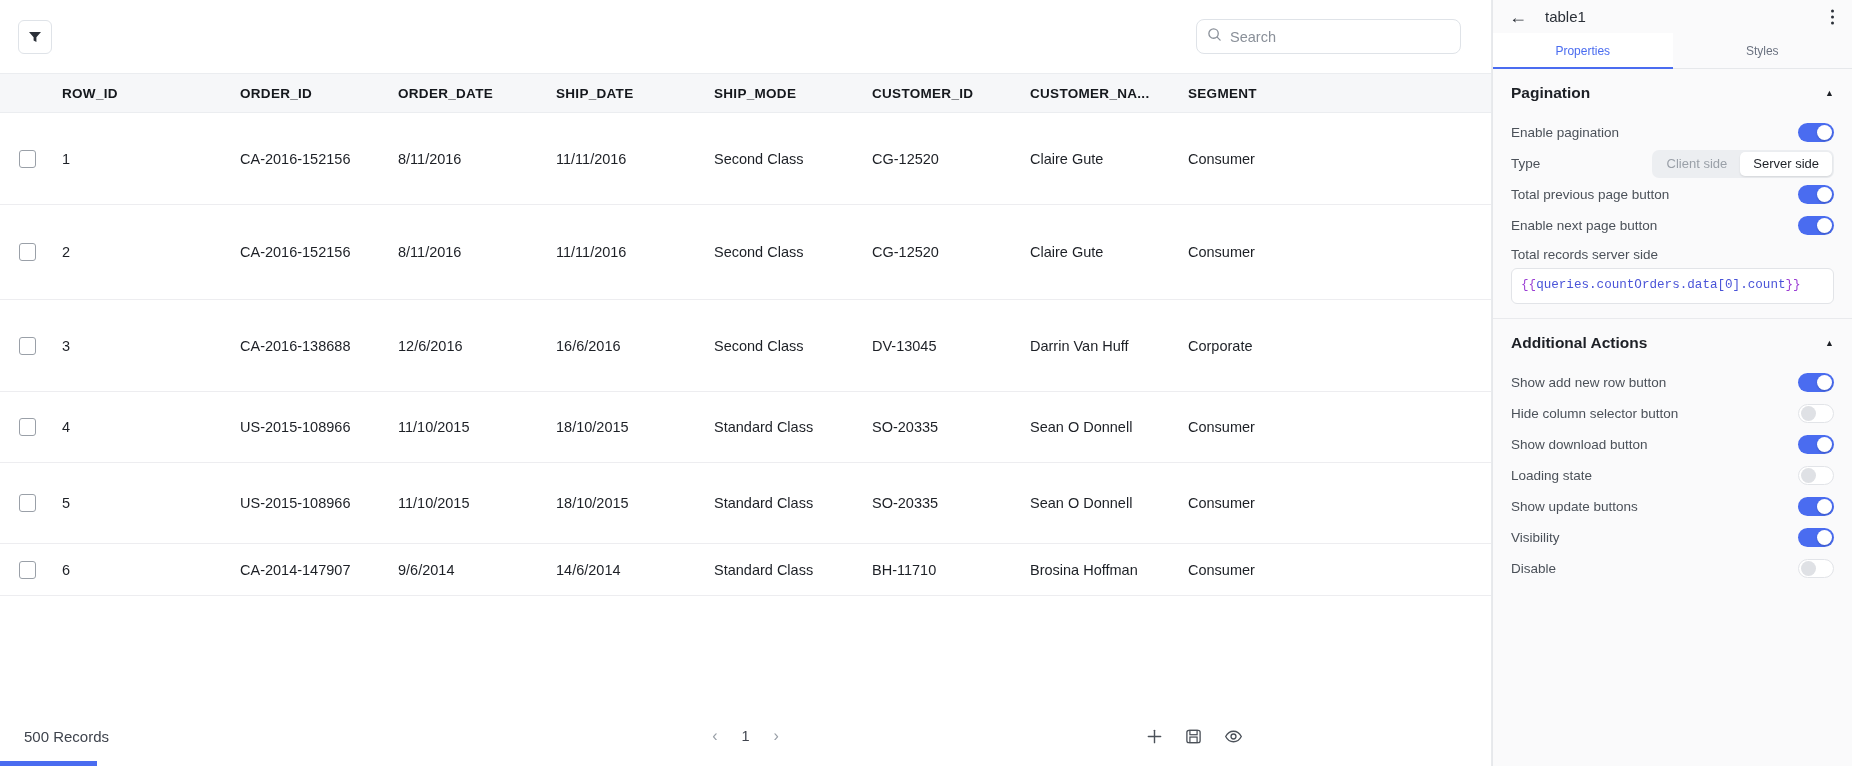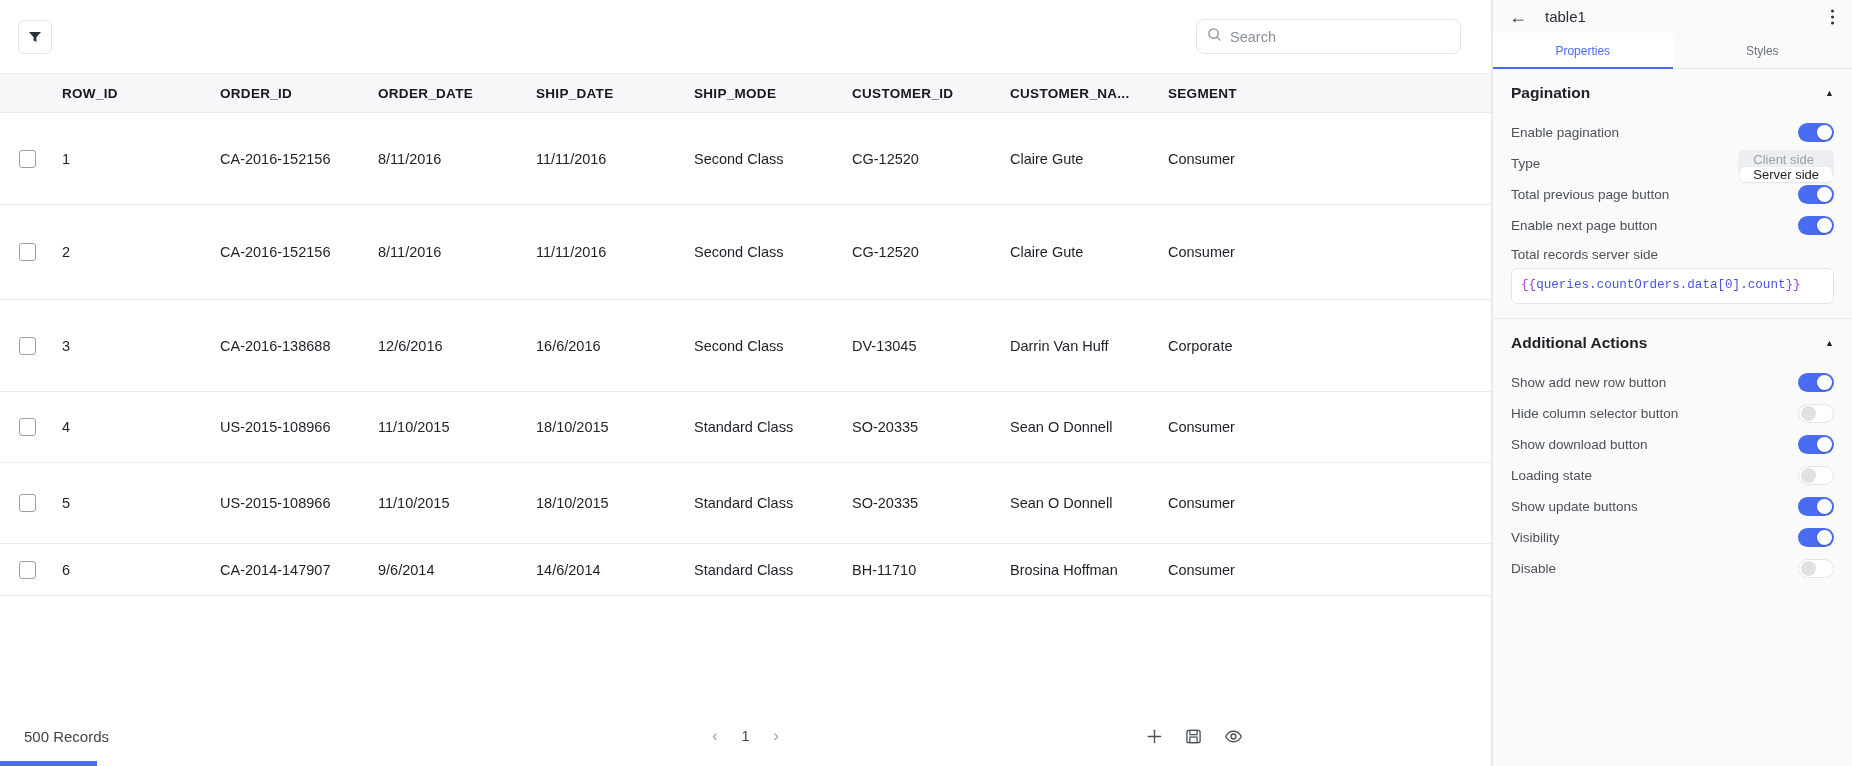--- a/index.html
+++ b/index.html
@@ -100,21 +100,21 @@
   .cb-cell { flex: 0 0 auto; display: flex; align-items: center; }
   .cbx {
     width: 17px; height: 18px;
     border: 1.4px solid #9aa0a8;
     border-radius: 3px;
     background: #fff;
     cursor: pointer;
   }
   
   .c-cb  { width: 62px; padding-left: 19px; }
-  .c-0   { width: 158px; }
+  .c-0   { width: 178px; }
   .c-1   { width: 158px; }
   .c-2   { width: 158px; }
   .c-3   { width: 158px; }
   .c-4   { width: 158px; }
   .c-5   { width: 158px; }
   .c-6   { width: 158px; }
   .c-7   { width: 160px; }
 
   .tfoot {
     flex: 0 0 60px;
@@ -257,21 +257,20 @@
   }
   .toggle.on .knob { right: 2px; box-shadow: 0 1px 2px rgba(0,0,0,.2); }
   .toggle.off .knob { left: 2px; background: #dfe1e5; top: 1px; }
 
   .segmented {
     display: flex;
     background: #eceef1;
     border-radius: 7px;
     padding: 2px;
     height: 28px;
-    flex-direction: column;
   }
   .seg {
     padding: 0 13px;
     display: flex; align-items: center;
     font-size: 13px;
     border-radius: 5px;
     cursor: pointer;
     color: #9aa0a8;
   }
   .seg.active {

